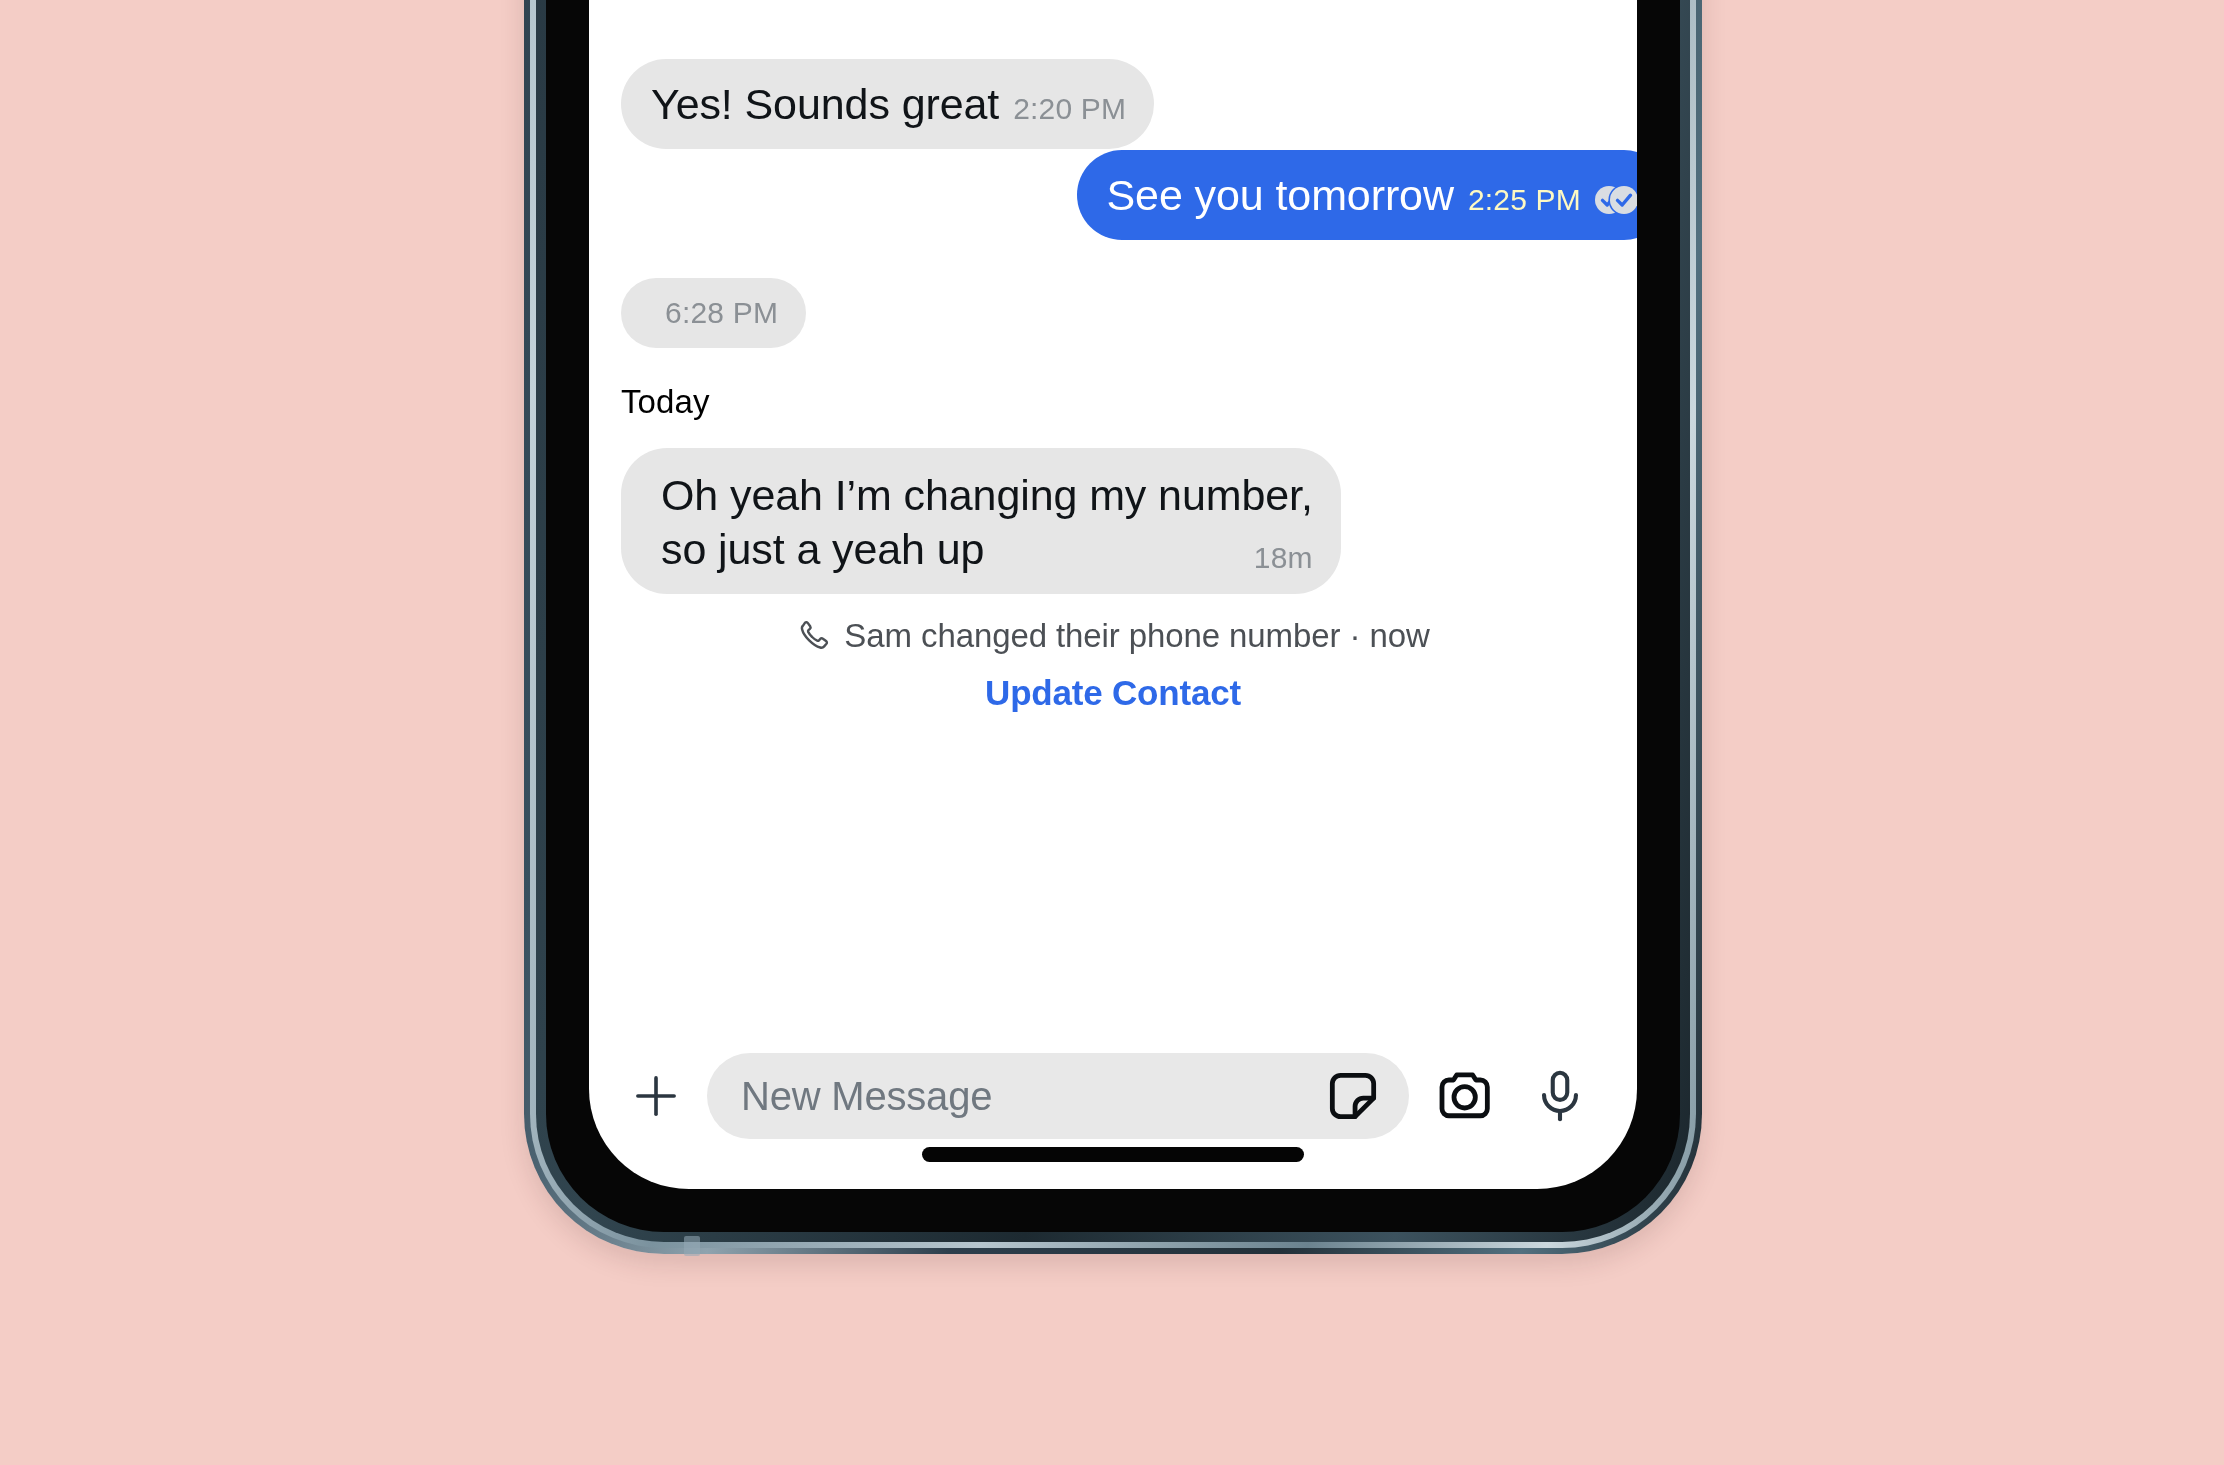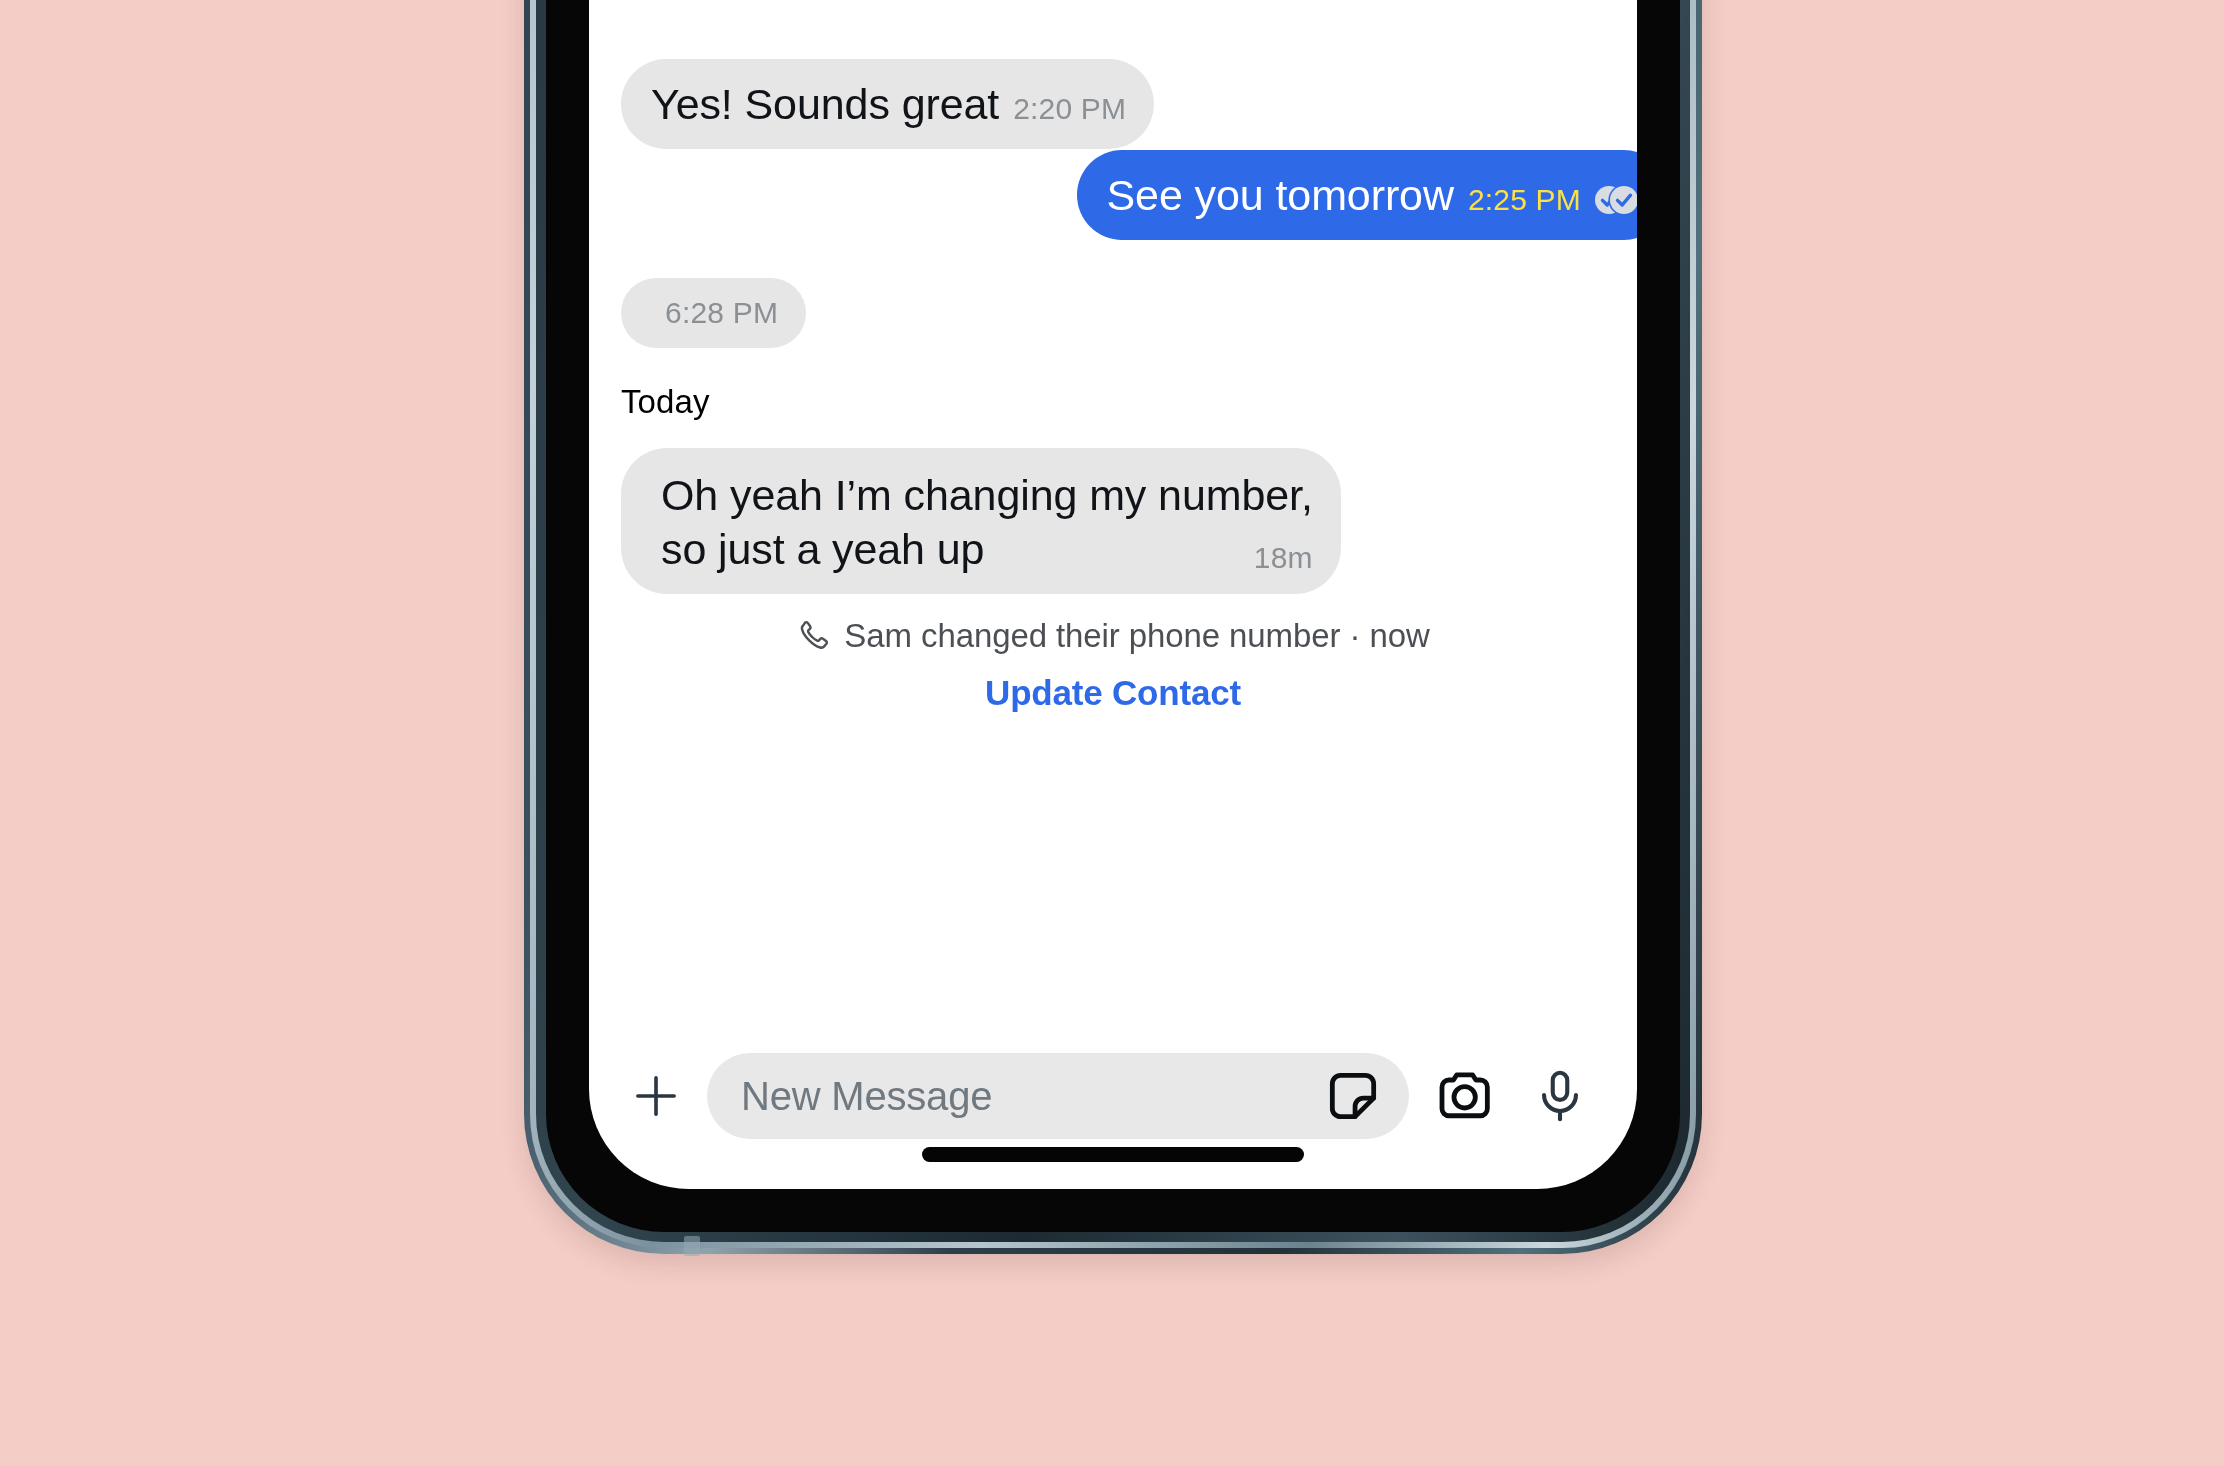--- a/index.html
+++ b/index.html
@@ -128,21 +128,21 @@
     align-items: center;
     gap: 12px;
     white-space: nowrap;
     vertical-align: baseline;
   }
   .stamp {
     font-size: 30px;
     letter-spacing: .2px;
   }
   .bubble.incoming .stamp { color: #8b9095; }
-  .bubble.outgoing .stamp { color: #fde047; }
+  .bubble.outgoing .stamp { color: #fef9c3; }
 
   
   .line-inline .bubble-text { display: inline; }
   .line-inline .meta { margin-left: 14px; }
 
   
   .bubble.multiline .bubble-text { display: block; }
   .bubble.multiline .tail-line {
     display: flex;
     align-items: flex-end;

